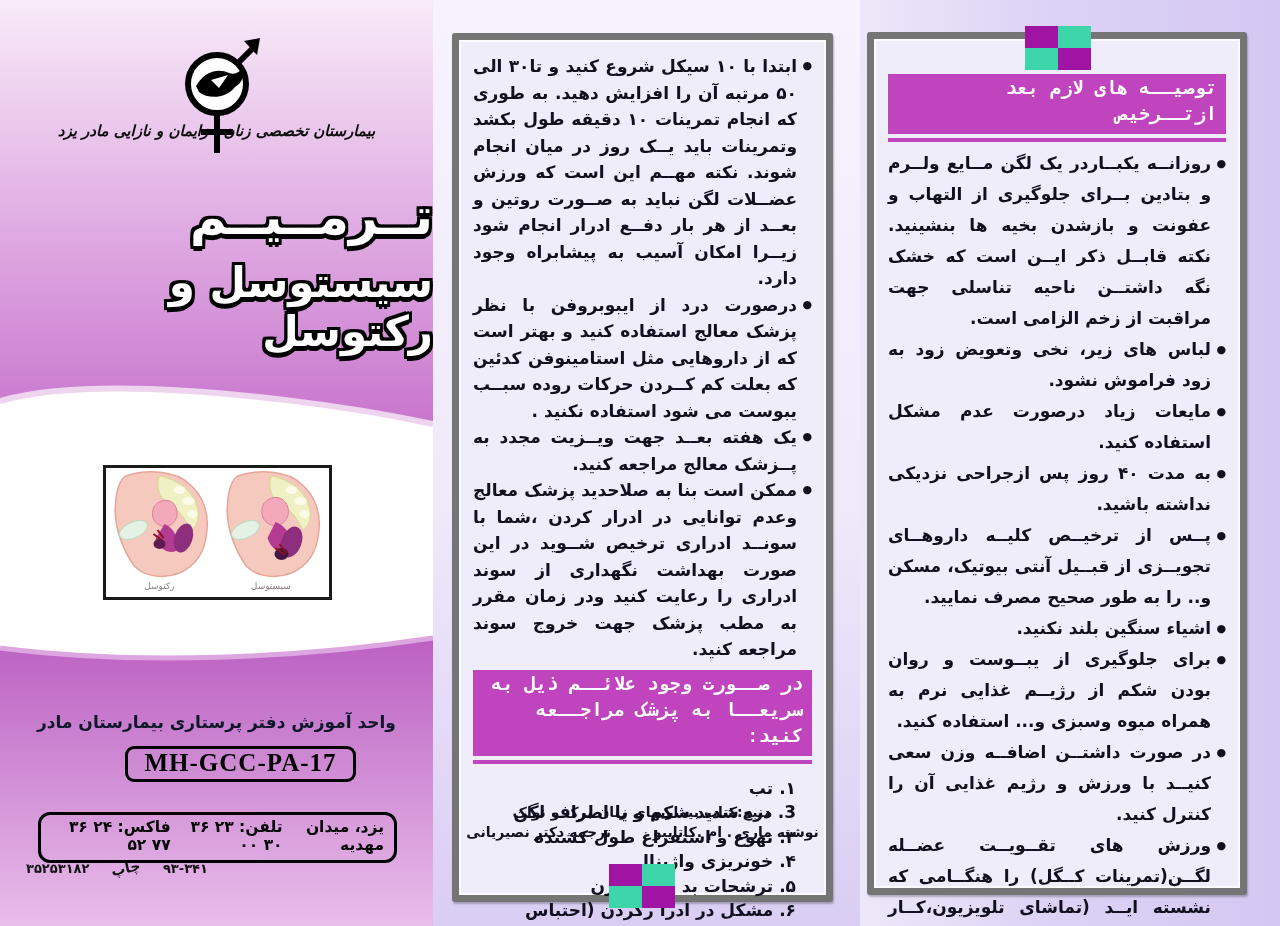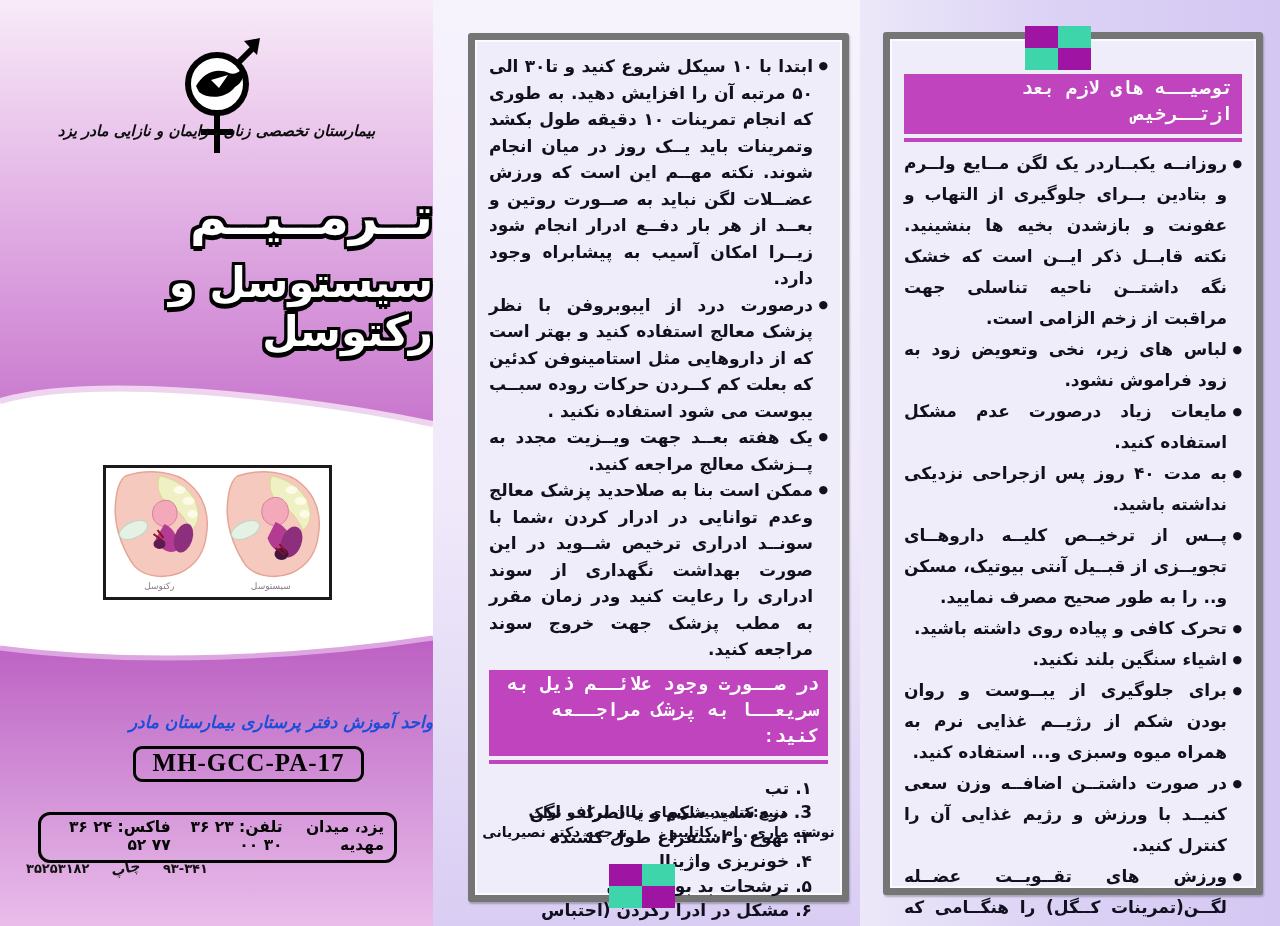--- a/index.html
+++ b/index.html
@@ -15,35 +15,35 @@
   .big-title { position:absolute; left:0; width:100%; text-align:right; direction:rtl;
     color:#fff; font-weight:bold;
     text-shadow:-3px -3px 0 #000, 3px -3px 0 #000, -3px 3px 0 #000, 3px 3px 0 #000,
                 -3px 0 0 #000, 3px 0 0 #000, 0 -3px 0 #000, 0 3px 0 #000, 0 5px 0 #000; }
   .title1 { top:188px; font-size:50px; letter-spacing:2px; }
   .title2 { top:258px; font-size:42px; }
   .illu-box { position:absolute; left:103px; top:465px; width:229px; height:135px;
     background:#fff; border:3px solid #1a1a1a; }
   .illu-labels { position:absolute; bottom:6px; left:0; width:100%; display:flex;
     justify-content:space-around; font-size:9px; color:#8a7f86; direction:rtl; }
-  .footer-unit { position:absolute; top:712px; left:0; width:100%; 
-    font-size:17px; font-weight:bold; color:#1d4ed8; direction:rtl;font-style:italic; }
-  .code-row { position:absolute; top:746px; left:8px; width:100%; text-align:center;padding-left:48px; }
+  .footer-unit { position:absolute; top:712px; left:0; width:100%; text-align:center;
+    font-size:17px; font-weight:bold; color:#0f172a; direction:rtl; }
+  .code-row { position:absolute; top:746px; left:0; width:100%; text-align:center;padding-left:48px; }
   .code-box { display:inline-block; border:3px solid #000; border-radius:9px; padding:0 16px 2px;
     font-family:"Liberation Serif", serif; font-weight:bold; font-size:25px; color:#000; letter-spacing:1px; }
   .contact-box { position:absolute; top:812px; left:38px; right:36px; border:3px solid #000;
     border-radius:12px; padding:3px 10px 6px; display:flex; direction:rtl;
     justify-content:space-between; align-items:center; font-size:15.5px; font-weight:bold; color:#050505; }
   .print-line { position:absolute; top:860px; left:26px; display:flex; direction:ltr; gap:22px;
     align-items:center; font-size:13px; font-weight:bold; color:#111; }
   .stamp { display:inline-block; transform:rotate(-12deg); font-size:14px; }
 
   
   .content-box { position:absolute; background:#f0edfa; border:7px solid #757575;
-    border-radius:3px; box-shadow:inset 0 0 0 2px #fbfafe, 1px 2px 2px rgba(0,0,0,.25);margin-left:16px; }
+    border-radius:3px; box-shadow:inset 0 0 0 2px #fbfafe, 1px 2px 2px rgba(0,0,0,.25); }
   .magenta-header { background:#bf44bd; color:#fff; font-weight:bold; font-size:18.5px;
     line-height:26px; padding:3px 9px 5px; direction:rtl; text-align:right;font-family:Liberation Mono, monospace; }
   .header-rule { height:4px; background:#bf44bd; margin-top:4px; }
   .fa-text { direction:rtl; text-align:justify; font-weight:bold; color:#10101f; }
   .bullet { position:relative; padding-right:15px; }
   .bullet::before { content:"●"; position:absolute; right:0; top:0; font-size:11px; }
   .checker { position:absolute; display:grid; grid-template-columns:33px 33px;
     grid-template-rows:22px 22px; z-index:5; }
   .cell-p { background:#a014a3; } .cell-t { background:#3ed5ab; }
 
@@ -208,21 +208,20 @@
       <div style="margin-top:23px;">
         <div class="magenta-header">توصیــه های لازم بعد ازتــرخیص</div>
         <div class="header-rule"></div>
       </div>
       <div style="margin-top:6px;">
         <p class="fa-text bullet">روزانــه یکبــاردر یک لگن مــایع ولــرم و بتادین بــرای جلوگیری از التهاب و عفونت و بازشدن بخیه ها بنشینید. نکته قابــل ذکر ایــن است که خشک نگه داشتــن ناحیه تناسلی جهت مراقبت از زخم الزامی است.</p>
         <p class="fa-text bullet">لباس های زیر، نخی وتعویض زود به زود فراموش نشود.</p>
         <p class="fa-text bullet">مایعات زیاد درصورت عدم مشکل استفاده کنید.</p>
         <p class="fa-text bullet">به مدت ۴۰ روز پس ازجراحی نزدیکی نداشته باشید.</p>
         <p class="fa-text bullet">پــس از ترخیــص کلیــه داروهــای تجویــزی از قبــیل آنتی بیوتیک، مسکن و.. را به طور صحیح مصرف نمایید.</p>
-        <p class="fa-text bullet">تحرک کافی و پیاده روی داشته باشید.</p>
         <p class="fa-text bullet">اشیاء سنگین بلند نکنید.</p>
         <p class="fa-text bullet">برای جلوگیری از یبــوست و روان بودن شکم از رژیــم غذایی نرم به همراه میوه وسبزی و... استفاده کنید.</p>
         <p class="fa-text bullet">در صورت داشتــن اضافــه وزن سعی کنیــد با ورزش و رژیم غذایی آن را کنترل کنید.</p>
         <p class="fa-text bullet">ورزش های تقــویــت عضــله لگــن(تمرینات کــگل) را هنگــامی که نشسته ایــد (تماشای تلویزیون،کــار کردن در پشت میــز، رانندگی) یا موقعی که ایستــاده اید (در صف در فروشگاه) و یا موقعــی که دراز کشیده اید انجام دهید.</p>
       </div>
 
     </div>
     <div class="checker" style="left:165px; top:26px;">
       <div class="cell-p"></div>
       <div class="cell-t"></div>

